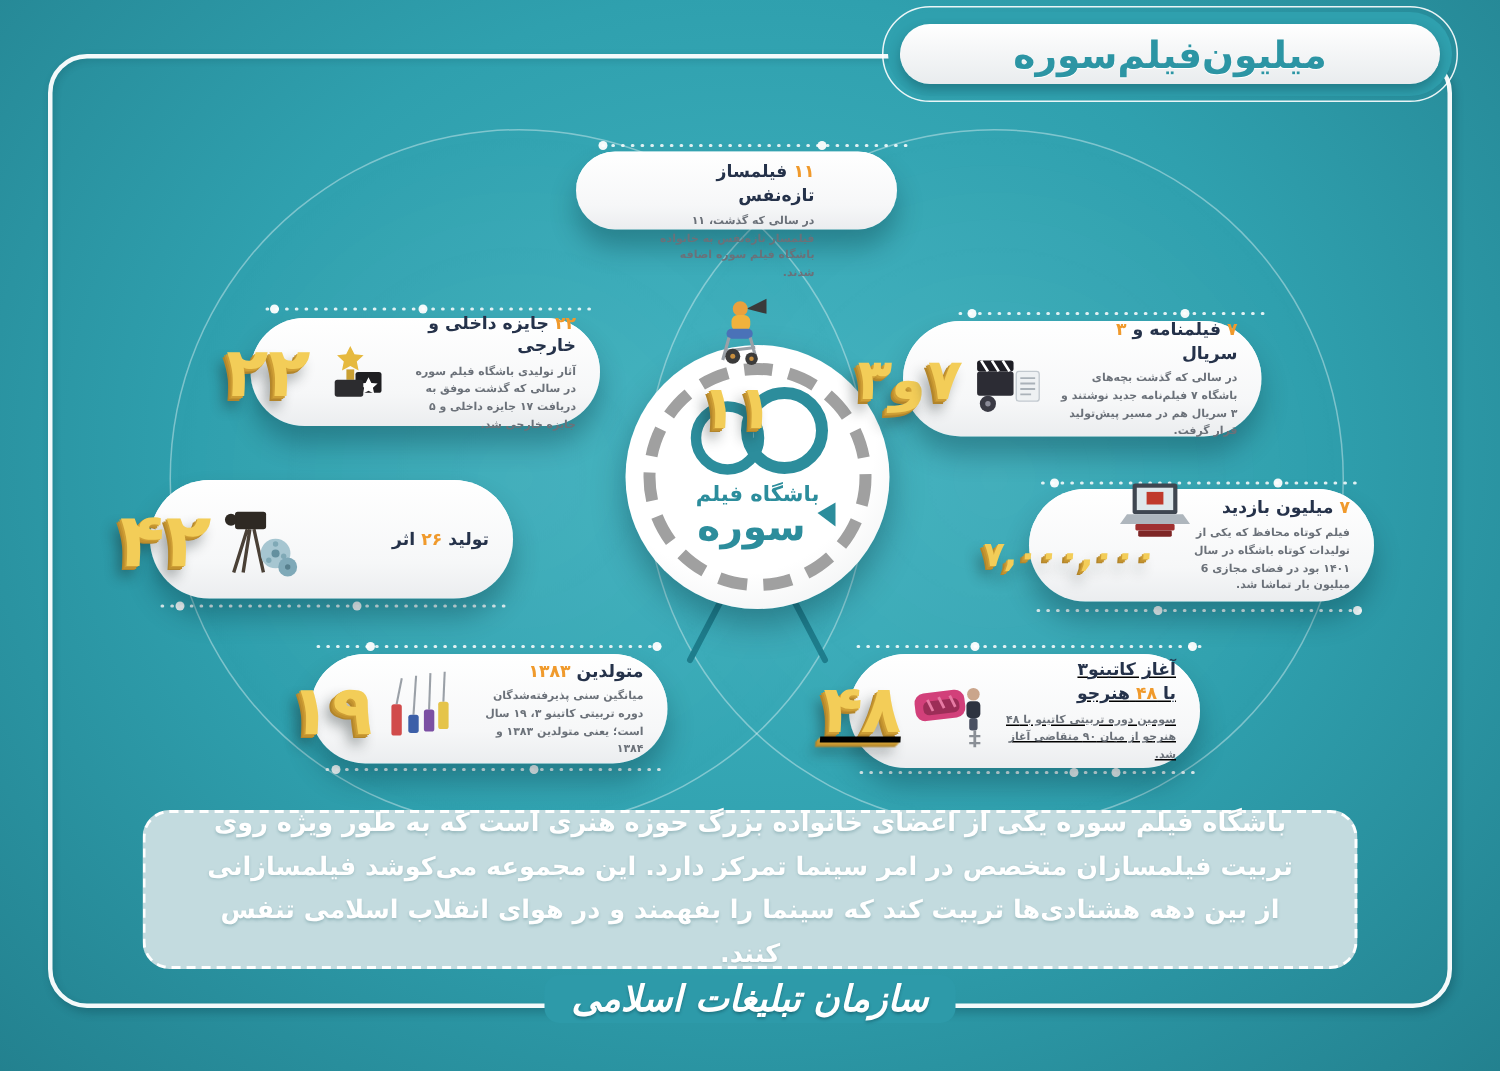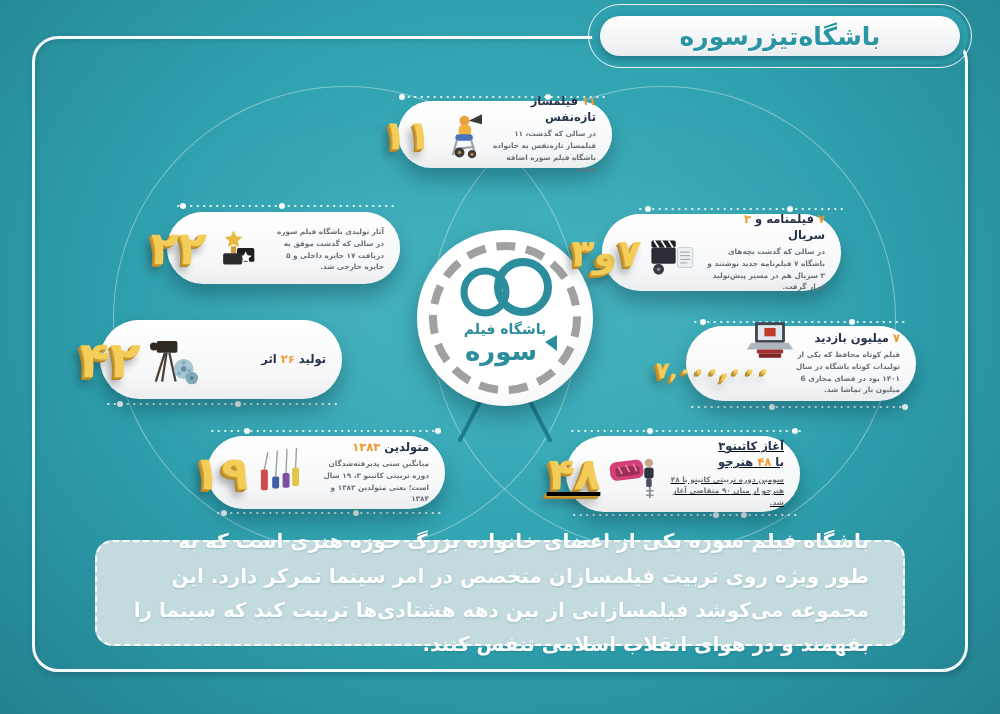--- a/index.html
+++ b/index.html
@@ -62,21 +62,21 @@
   .pill-title .accent{color:#f09a2c;}
   .pill-body{font-size:7.3px;color:#6b7179;line-height:1.6;margin-top:3px;font-weight:bold;}
   
   .summary{
     position:absolute;left:95px;top:540px;width:810px;height:106px;box-sizing:border-box;
     background:#c3dbdf;border:2.5px dashed #ffffff;border-radius:18px;
     display:flex;align-items:center;justify-content:center;z-index:15;
     padding:0 34px;
   }
   .summary-text{
-    direction:rtl;text-align:right;color:#ffffff;font-weight:bold;font-size:20px;
+    direction:rtl;text-align:center;color:#ffffff;font-weight:bold;font-size:17px;
     line-height:1.72;text-shadow:0 1px 2px rgba(30,90,100,.25);
   }
   .footer-logo{
     position:absolute;left:0;right:0;top:650px;text-align:center;z-index:25;
   }
   .footer-logo-text{
     display:inline-block;direction:rtl;color:#ffffff;font-weight:bold;font-size:24px;
     font-style:italic;background:#2d9aa9;padding:2px 18px;border-radius:10px;
     text-shadow:0 1px 2px rgba(0,40,50,.3);
   }
@@ -122,40 +122,40 @@
       <circle cx="772" cy="407" r="3"></circle>
         <circle cx="905" cy="407" r="3"></circle>
       <circle cx="650" cy="431" r="3"></circle>
         <circle cx="795" cy="431" r="3"></circle>
       <circle cx="716" cy="515" r="3"></circle>
         <circle cx="744" cy="515" r="3"></circle>
     </g>
   </svg>
 
   <div class="badge">
-    <span class="badge-title">باشگاه‌تیزر‌سوره</span>
+    <span class="badge-title">میلیون‌فیلم‌سوره</span>
   </div>
 
   <svg class="logo-legs" width="130" height="52">
     <line x1="44" y1="2" x2="20" y2="48" stroke="#1e7d8c" stroke-width="4" stroke-linecap="round"></line>
     <line x1="86" y1="2" x2="110" y2="48" stroke="#1e7d8c" stroke-width="4" stroke-linecap="round"></line>
   </svg>
 
   <div class="center-logo">
     <svg width="176" height="176" viewBox="0 0 176 176">
       <circle cx="88" cy="88" r="72" fill="none" stroke="#a0a0a0" stroke-width="8" stroke-dasharray="19 11"></circle>
       <circle cx="68" cy="62" r="21" fill="none" stroke="#2c8d9c" stroke-width="7"></circle>
       <circle cx="106" cy="57" r="25" fill="none" stroke="#2c8d9c" stroke-width="8"></circle>
       <path d="M128 112 l12 -7 v16 z" fill="#2c8d9c"></path>
       <text x="88" y="104" text-anchor="middle" font-size="14" font-weight="bold" fill="#2c8d9c" direction="rtl">باشگاه فیلم</text>
       <text x="84" y="130" text-anchor="middle" font-size="26" font-weight="bold" fill="#2c8d9c" direction="rtl">سوره</text>
     </svg>
   </div>
 
-  <div class="pill" style="left:398px;top:101px;width:214px;height:67px;">
+  <div class="pill" style="left:384px;top:101px;width:214px;height:52px;flex-direction:column;">
     <div class="txt" style="width:104px;">
       <div class="pill-title">
         <span class="accent">۱۱ </span><span>فیلمساز تازه‌نفس</span>
       </div>
       <div class="pill-body">در سالی که گذشت، ۱۱ فیلمساز تازه‌نفس به خانواده باشگاه فیلم سوره اضافه شدند.</div>
     </div>
     <div class="illus">
       <svg width="50" height="54" viewBox="0 0 60 60">
         <path d="M38 13 L54 5 L54 17 Z" fill="#3a3a3a"></path>
         <circle cx="33" cy="13" r="6" fill="#e9a13e"></circle>
@@ -166,20 +166,23 @@
           <circle cx="27" cy="51" r="2" fill="#c98f3e"></circle>
         <circle cx="42" cy="53" r="5" fill="#3b3b3b"></circle>
           <circle cx="42" cy="53" r="1.8" fill="#c98f3e"></circle>
       </svg>
     </div>
     <div class="num" style="font-size:40px;">۱۱</div>
   </div>
 
   <div class="pill" style="left:167px;top:212px;width:233px;height:72px;">
     <div class="txt" style="width:116px;">
+      <div class="pill-title">
+        <span class="accent">۲۲ </span><span>جایزه داخلی و خارجی</span>
+      </div>
       <div class="pill-body">آثار تولیدی باشگاه فیلم سوره در سالی که گذشت موفق به دریافت ۱۷ جایزه داخلی و ۵ جایزه خارجی شد.</div>
     </div>
     <div class="illus">
       <svg width="52" height="54" viewBox="0 0 60 60">
         <rect x="30" y="30" width="20" height="16" rx="2" fill="#1f1f22"></rect>
         <path d="M40 34 l2.2 4.4 4.8.5 -3.6 3.2 1 4.7 -4.4 -2.4 -4.4 2.4 1 -4.7 -3.6 -3.2 4.8 -.5 z" fill="#ffffff"></path>
         <path d="M26 10 l3.2 6.4 7 .8 -5.2 4.8 1.4 6.9 -6.4 -3.5 -6.4 3.5 1.4 -6.9 -5.2 -4.8 7 -.8 z" fill="#e6b93f"></path>
         <rect x="23" y="28" width="6" height="8" fill="#caa032"></rect>
         <rect x="14" y="36" width="22" height="13" rx="2" fill="#2c2c2f"></rect>
       </svg>
@@ -293,14 +296,17 @@
         <path d="M42 46 h8 M42 51 h8" stroke="#8a8f96" stroke-width="1.6"></path>
       </svg>
     </div>
     <div class="num" style="font-size:44px;">۴۸</div>
   </div>
 
   <div class="summary">
     <div class="summary-text">باشگاه فیلم سوره یکی از اعضای خانواده بزرگ حوزه هنری است که به طور ویژه روی تربیت فیلمسازان متخصص در امر سینما تمرکز دارد. این مجموعه می‌کوشد فیلمسازانی از بین دهه هشتادی‌ها تربیت کند که سینما را بفهمند و در هوای انقلاب اسلامی تنفس کنند.</div>
   </div>
 
+  <div class="footer-logo">
+    <span class="footer-logo-text">سازمان تبلیغات اسلامی</span>
+  </div>
 
 </div>
 
 </body></html>

